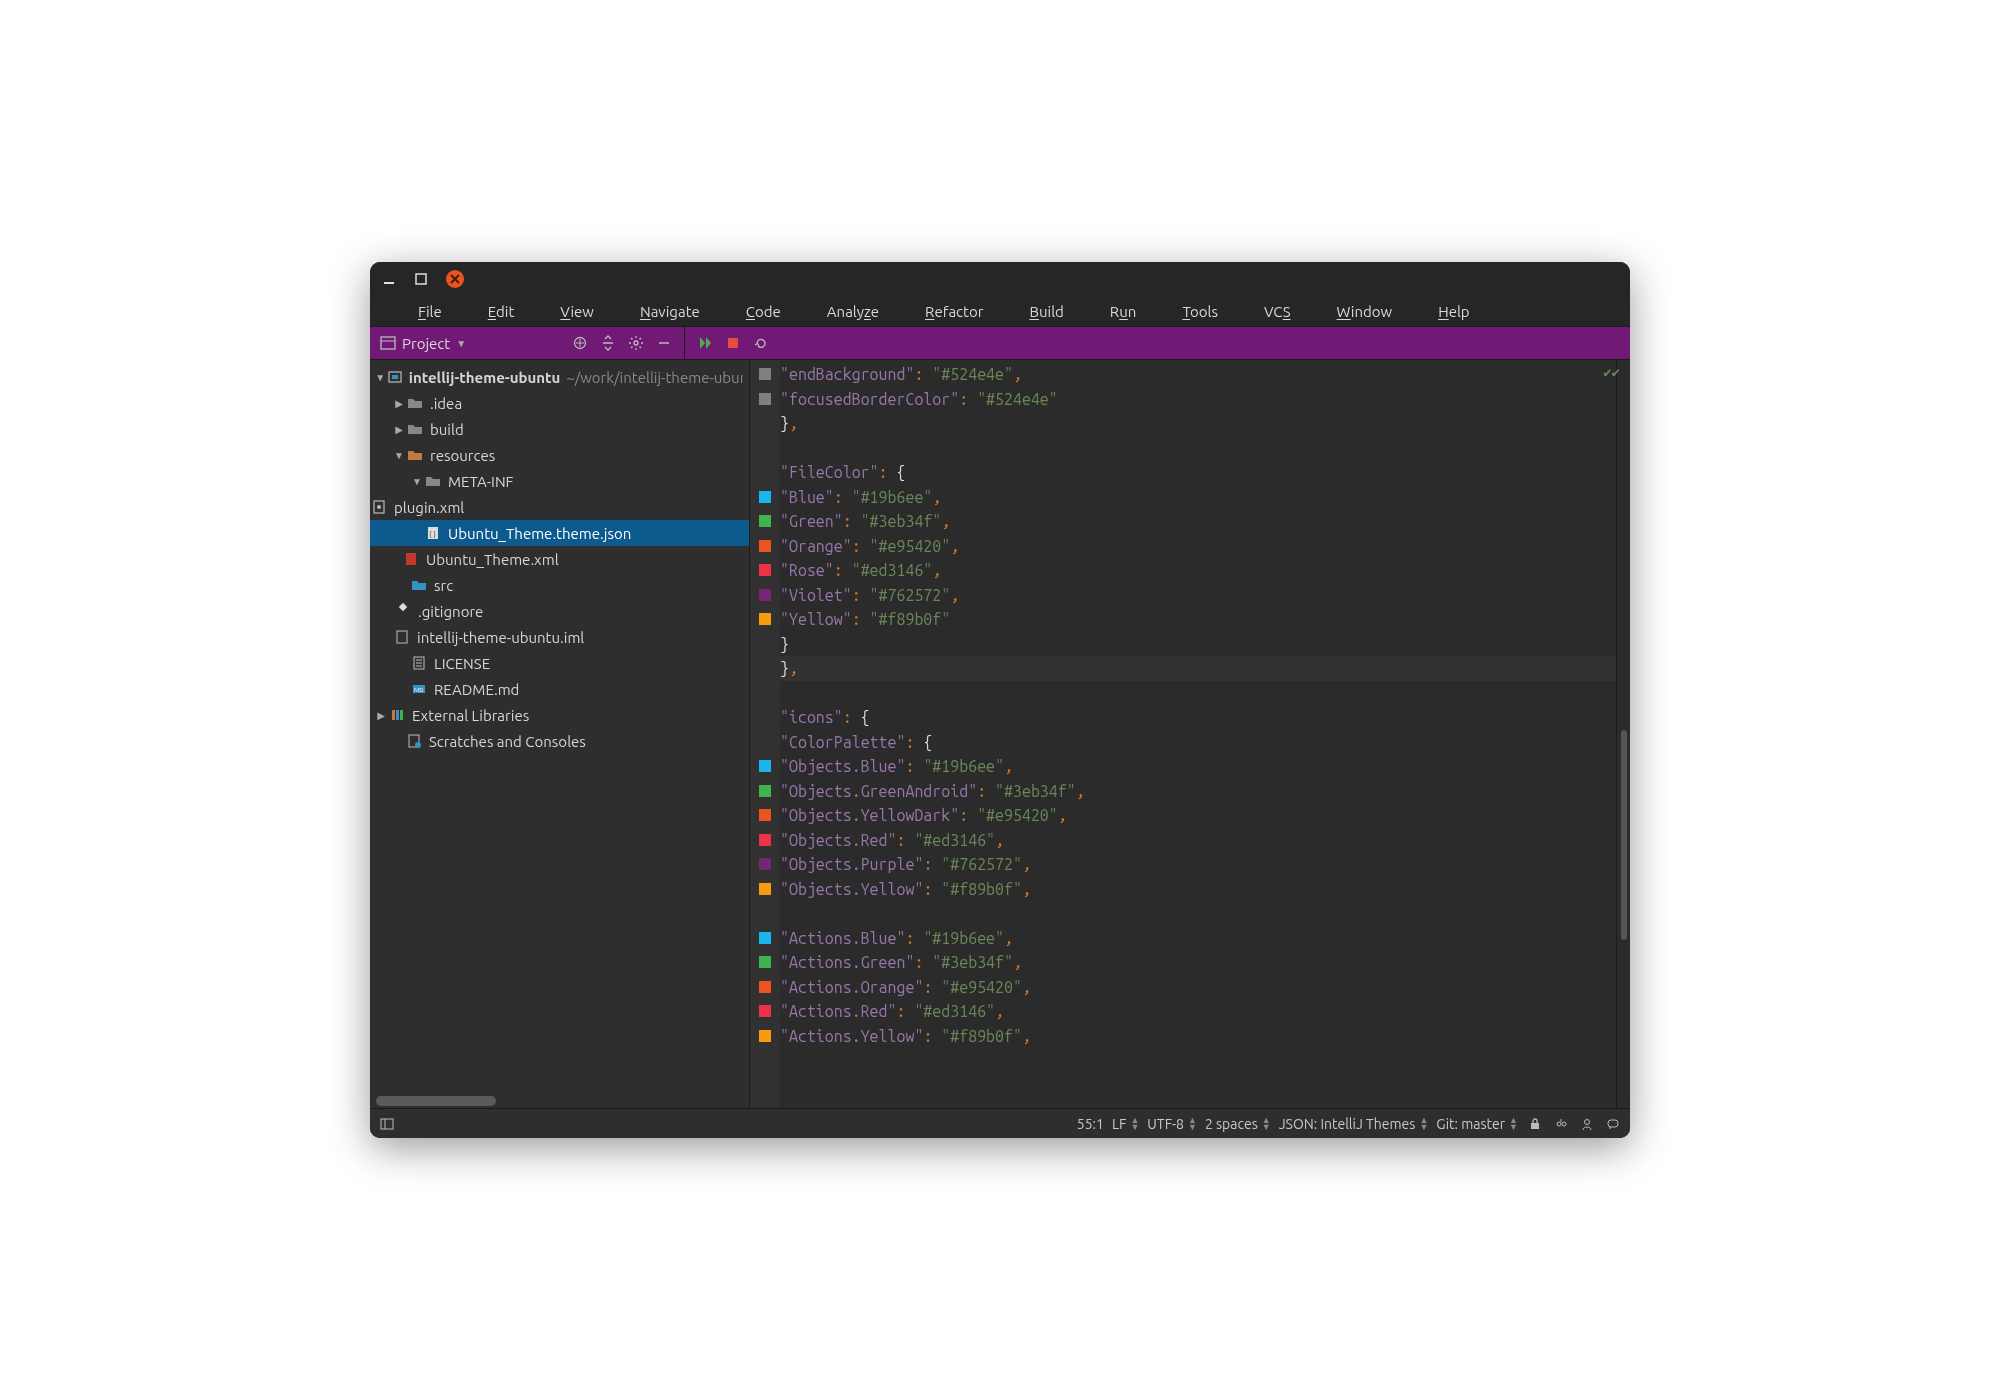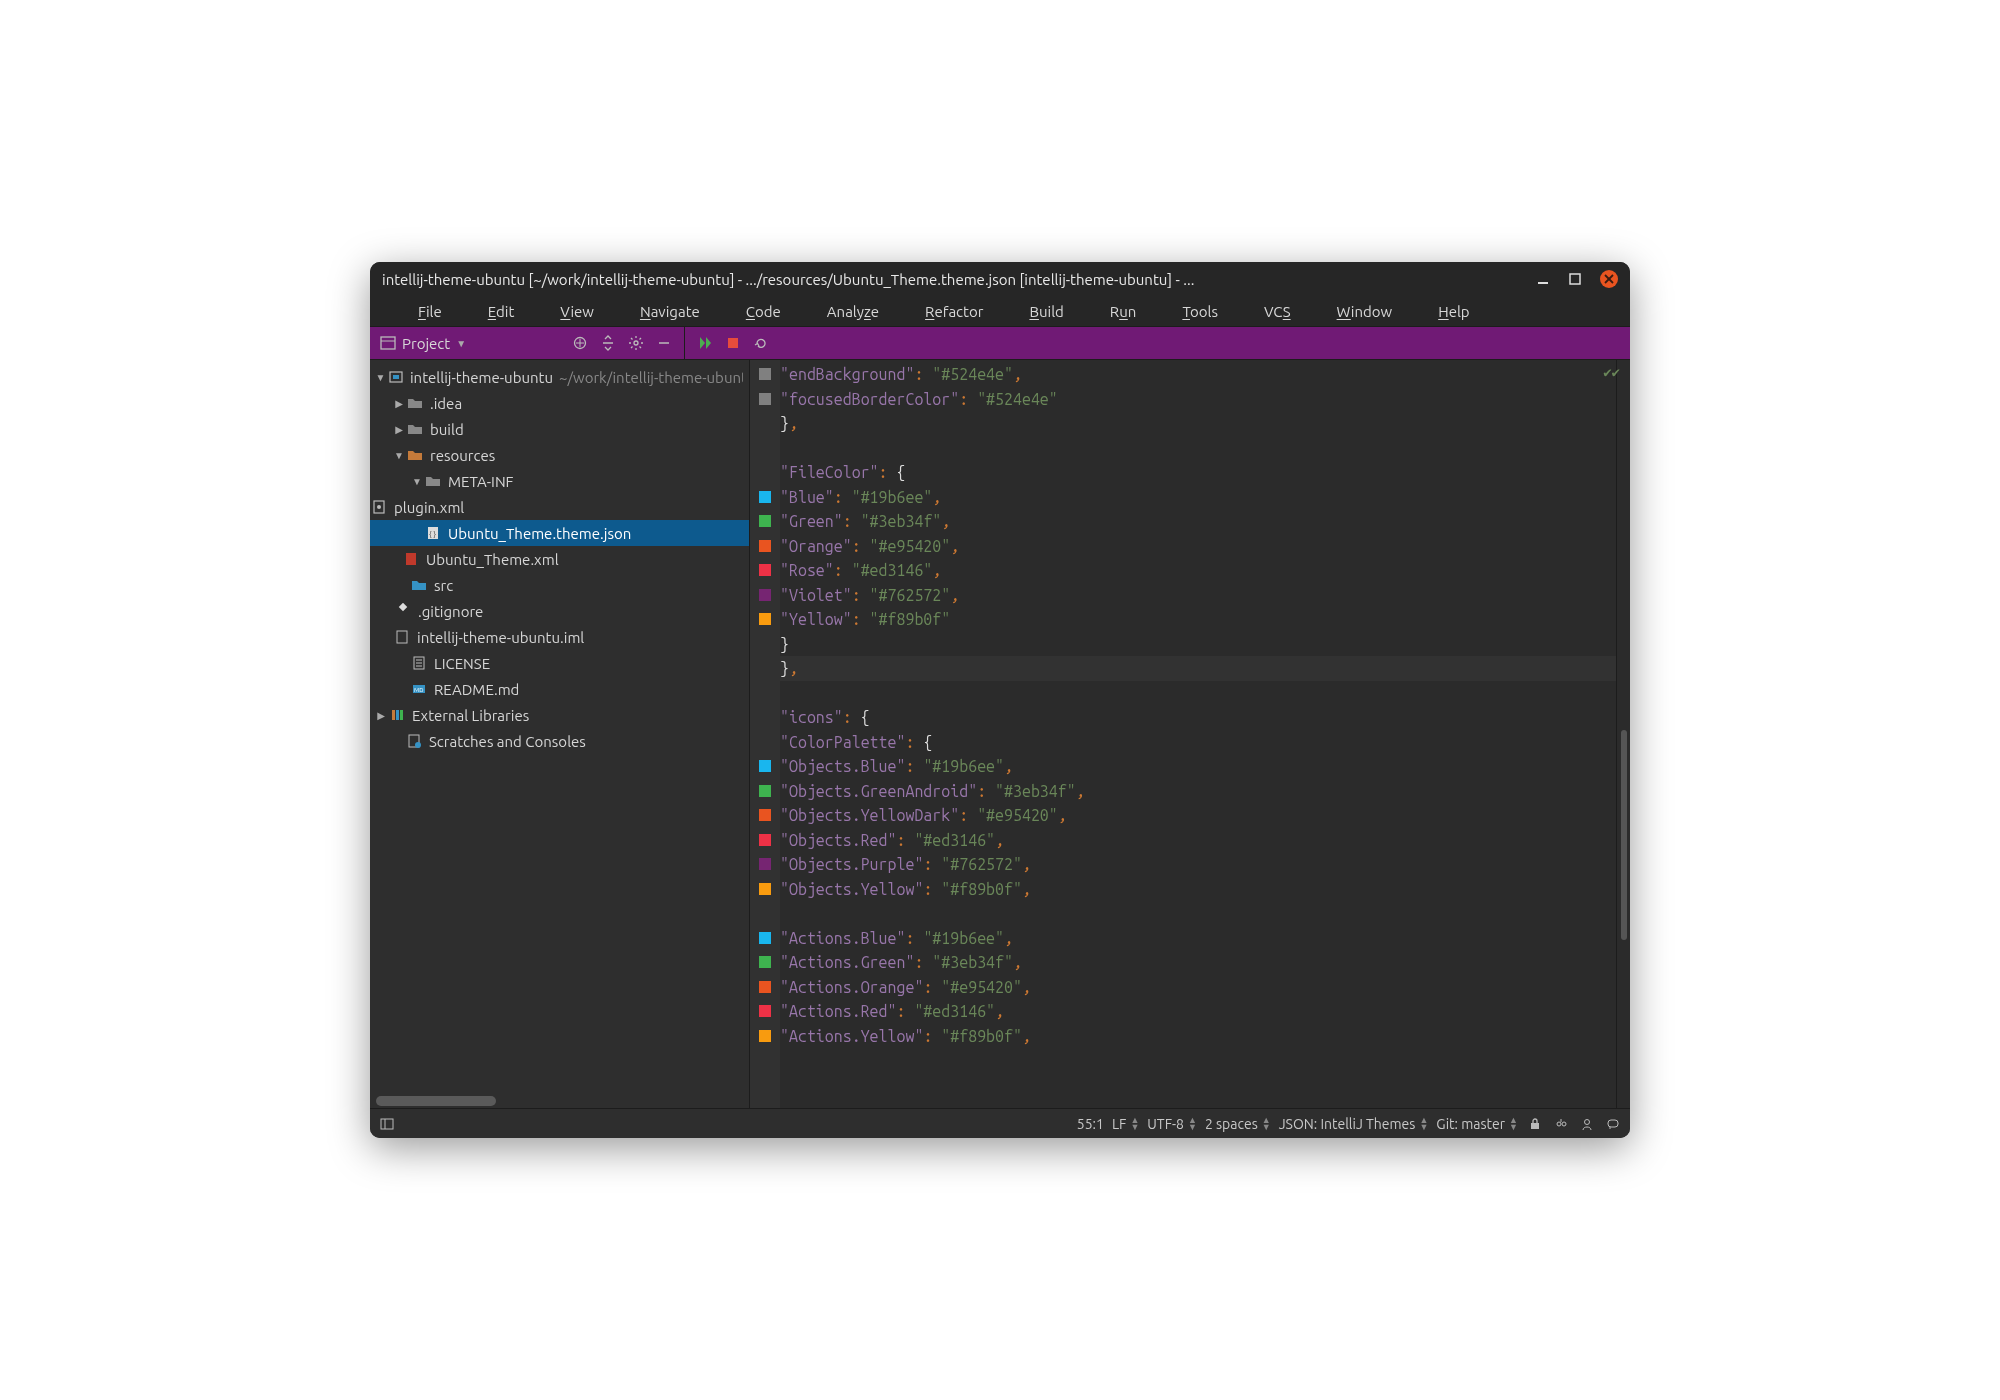--- a/index.html
+++ b/index.html
@@ -99,21 +99,21 @@
   font-size: 15px;
   color: #d6d6d6;
   white-space: nowrap;
   padding-right: 6px;
 }
 .tree-row.sel { background: #0d5a8e; color: #fff; }
 .tree-row .arrow { width: 14px; text-align: center; color: #aaa; font-size: 10px; }
 .tree-row .icon { width: 18px; height: 18px; margin-right: 6px; display:flex; align-items:center; justify-content:center; }
 .tree-row .label { }
 .tree-row .hint { color: #888; margin-left: 6px; }
-.tree-row.bold .label { font-weight: normal; }
+.tree-row.bold .label { font-weight: bold; }
 .tree-hscroll { height:14px; background:#2e2e2e; }
 .tree-hscroll .thumb { height:10px; width:120px; background:#5a5a5a; border-radius:5px; margin-left:6px; margin-top:2px;}
 .editor {
   flex: 1;
   display: flex;
   background: #2b2b2b;
   position: relative;
   font-family: "Ubuntu Mono", "Consolas", monospace;
   font-size: 16px;
 }
@@ -168,21 +168,20 @@
 .folder-ico { fill:#888; }
 .folder-ico.res { fill:#c47a3a; }
 .folder-ico.blue { fill:#3592c4; }
 </style>
 </head>
 <body>
 
 <div class="window">
 
   <div class="titlebar">
-    <div class="titlebar-title">intellij-theme-ubuntu [~/work/intellij-theme-ubuntu] - .../resources/Ubuntu_Theme.theme.json [intellij-theme-ubuntu] - ...</div>
     <div class="titlebar-controls">
       <div class="wc-min">
           <svg width="14" height="14" viewBox="0 0 14 14">
             <line x1="2" y1="11" x2="12" y2="11" stroke="#ddd" stroke-width="2"></line>
           </svg>
         </div>
       <div class="wc-max">
           <svg width="14" height="14" viewBox="0 0 14 14">
             <rect x="2" y="2" width="10" height="10" fill="none" stroke="#ddd" stroke-width="1.5"></rect>
           </svg>

